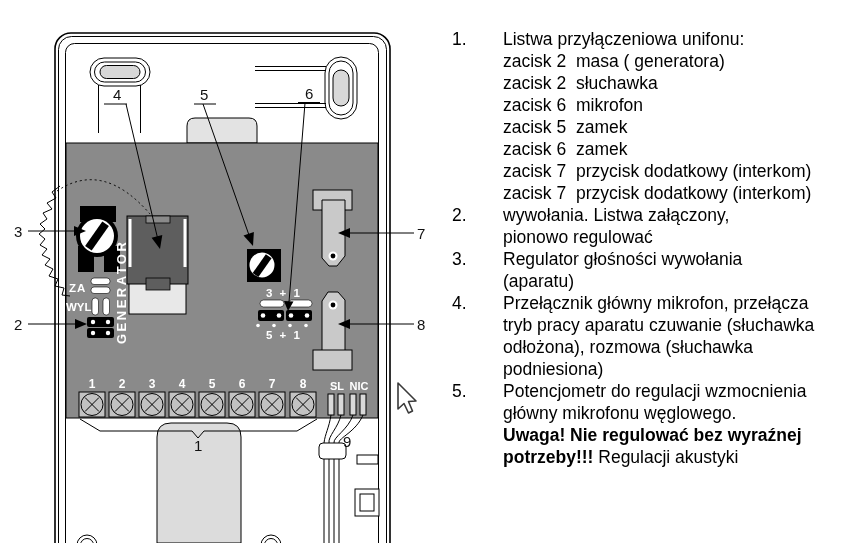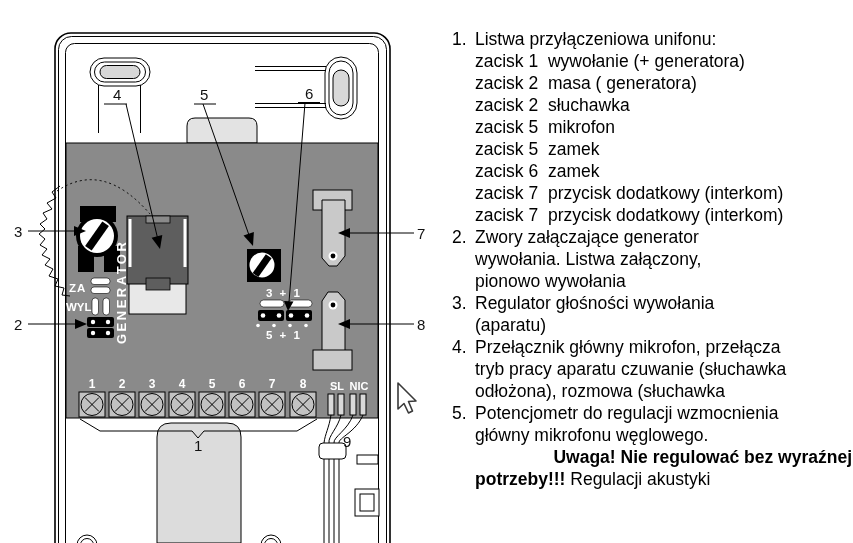--- a/index.html
+++ b/index.html
@@ -3,23 +3,23 @@
 <meta charset="utf-8">
 <style>
   html,body{margin:0;padding:0;background:#fff;}
   body{width:853px;height:543px;position:relative;overflow:hidden;
        font-family:"Liberation Sans",sans-serif;color:#000;}
   #diagram{position:absolute;left:0;top:0;}
   .notes{position:absolute;left:452px;top:28px;width:400px;
          font-size:17.5px;line-height:22px;}
   .note{display:flex;}
   .note .num{width:23px;flex:none;}
-  .note .body{flex:1;}
+  .note .body{flex:1;margin-left:28px;}
   .line{white-space:pre;}
-  .b{font-weight:bold;text-align:right;}
+  .b{font-weight:bold;}
   svg text{font-family:"Liberation Sans",sans-serif;}
   .callout{font-size:15px;fill:#111;}
   .pcbtxt{fill:#fff;font-weight:bold;}
 </style>
 </head>
 <body>
 
 <svg id="diagram" width="445" height="543" viewBox="0 0 445 543">
 
   <g fill="none" stroke="#000">
@@ -263,54 +263,53 @@
 
   <path d="M398,383 L398,409 L404,403.5 L408.5,413 L412.5,411 L408.5,401.5 L416,401 Z" fill="#fff" stroke="#3a3a3a" stroke-width="1.6" stroke-linejoin="round"></path>
 </svg>
 
 <div class="notes">
 
   <div class="note">
     <div class="num">1.</div>
     <div class="body">
       <div class="line">Listwa przyłączeniowa unifonu:</div>
-      <div class="line">zacisk 1  wywołanie (+ generatora)</div>
       <div class="line">zacisk 2  masa ( generatora)</div>
       <div class="line">zacisk 2  słuchawka</div>
-      <div class="line">zacisk 5  mikrofon</div>
+      <div class="line">zacisk 6  mikrofon</div>
       <div class="line">zacisk 5  zamek</div>
       <div class="line">zacisk 6  zamek</div>
       <div class="line">zacisk 7  przycisk dodatkowy (interkom)</div>
       <div class="line">zacisk 7  przycisk dodatkowy (interkom)</div>
     </div>
   </div>
 
   <div class="note">
     <div class="num">2.</div>
     <div class="body">
-      <div class="line">Zwory załączające generator</div>
       <div class="line">wywołania. Listwa załączony,</div>
-      <div class="line">pionowo wywołania</div>
+      <div class="line">pionowo regulować</div>
     </div>
   </div>
 
   <div class="note">
     <div class="num">3.</div>
     <div class="body">
       <div class="line">Regulator głośności wywołania</div>
       <div class="line">(aparatu)</div>
     </div>
   </div>
 
   <div class="note">
     <div class="num">4.</div>
     <div class="body">
       <div class="line">Przełącznik główny mikrofon, przełącza</div>
       <div class="line">tryb pracy aparatu czuwanie (słuchawka</div>
       <div class="line">odłożona), rozmowa (słuchawka</div>
+      <div class="line">podniesiona)</div>
     </div>
   </div>
 
   <div class="note">
     <div class="num">5.</div>
     <div class="body">
       <div class="line">Potencjometr do regulacji wzmocnienia</div>
       <div class="line">główny mikrofonu węglowego.</div>
       <div class="line b">Uwaga! Nie regulować bez wyraźnej</div>
       <div class="line"><span class="b">potrzeby!!!</span><span> Regulacji akustyki</span></div>

